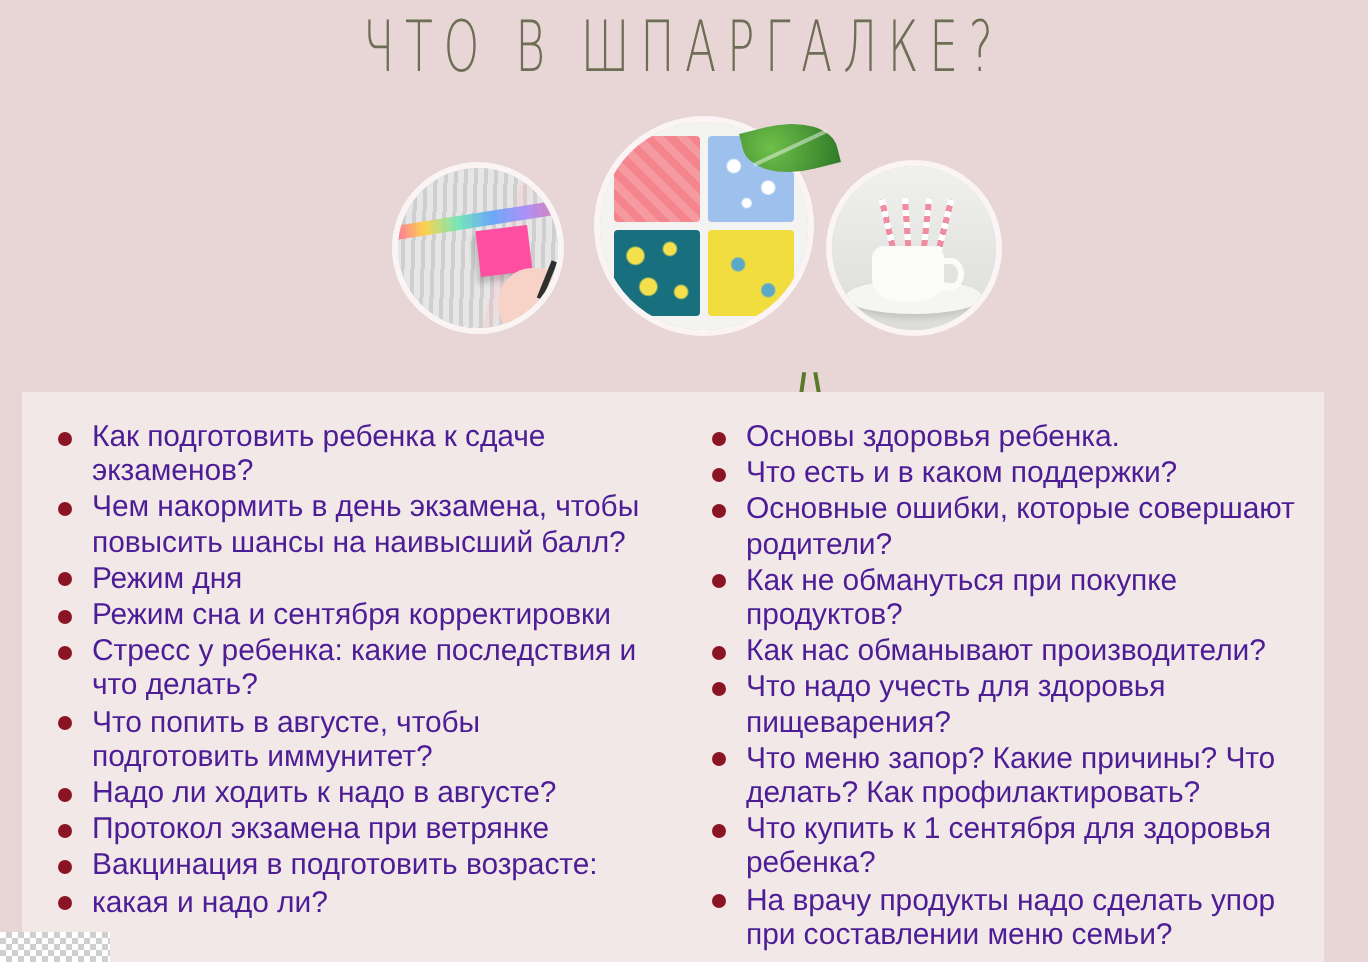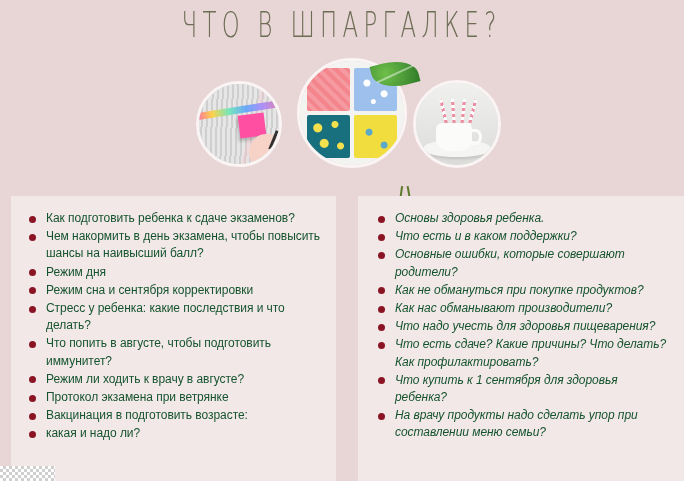--- a/index.html
+++ b/index.html
@@ -263,35 +263,35 @@
   .list-panel {
     position: absolute;
     top: 0;
     height: 285px;
     background: #f3e8e8;
     padding: 14px 12px 8px 14px;
     overflow: hidden;
   }
 
   #panel-left  { left: 11px;  width: 325px; }
-  #panel-right { left: 358px; width: 326px; font-style: italic; }
+  #panel-right { left: 336px; width: 326px; }
 
   ul.bullet-list {
     list-style: none;
     margin: 0;
     padding: 0;
   }
 
   ul.bullet-list li {
     position: relative;
     padding-left: 21px;
     margin-bottom: 1px;
-    font-size: 12px;
+    font-size: 15px;
     line-height: 17.2px;
-    color: #14532d;
+    color: #4c1d95;
     letter-spacing: -0.05px;
   }
 
   ul.bullet-list li::before {
     content: "";
     position: absolute;
     left: 4px;
     top: 5.5px;
     width: 7px;
     height: 7px;
@@ -374,36 +374,36 @@
   <div id="columns">
 
     <div class="list-panel" id="panel-left">
       <ul class="bullet-list" id="left-list">
           <li>Как подготовить ребенка к сдаче экзаменов?</li>
           <li>Чем накормить в день экзамена, чтобы повысить шансы на наивысший балл?</li>
           <li>Режим дня</li>
           <li>Режим сна и сентября корректировки</li>
           <li>Стресс у ребенка: какие последствия и что делать?</li>
           <li>Что попить в августе, чтобы подготовить иммунитет?</li>
-          <li>Режим ли ходить к врачу в августе?</li>
+          <li>Надо ли ходить к надо в августе?</li>
           <li>Протокол экзамена при ветрянке</li>
           <li>Вакцинация в подготовить возрасте:</li>
           <li>какая и надо ли?</li>
         </ul>
     </div>
 
     <div class="list-panel" id="panel-right">
       <ul class="bullet-list" id="right-list">
           <li>Основы здоровья ребенка.</li>
           <li>Что есть и в каком поддержки?</li>
           <li>Основные ошибки, которые совершают родители?</li>
           <li>Как не обмануться при покупке продуктов?</li>
           <li>Как нас обманывают производители?</li>
           <li>Что надо учесть для здоровья пищеварения?</li>
-          <li>Что есть сдаче? Какие причины? Что делать? Как профилактировать?</li>
+          <li>Что меню запор? Какие причины? Что делать? Как профилактировать?</li>
           <li>Что купить к 1 сентября для здоровья ребенка?</li>
           <li>На врачу продукты надо сделать упор при составлении меню семьи?</li>
         </ul>
     </div>
 
   </div>
 
   <div id="checker-artifact"></div>
 
 </div>

